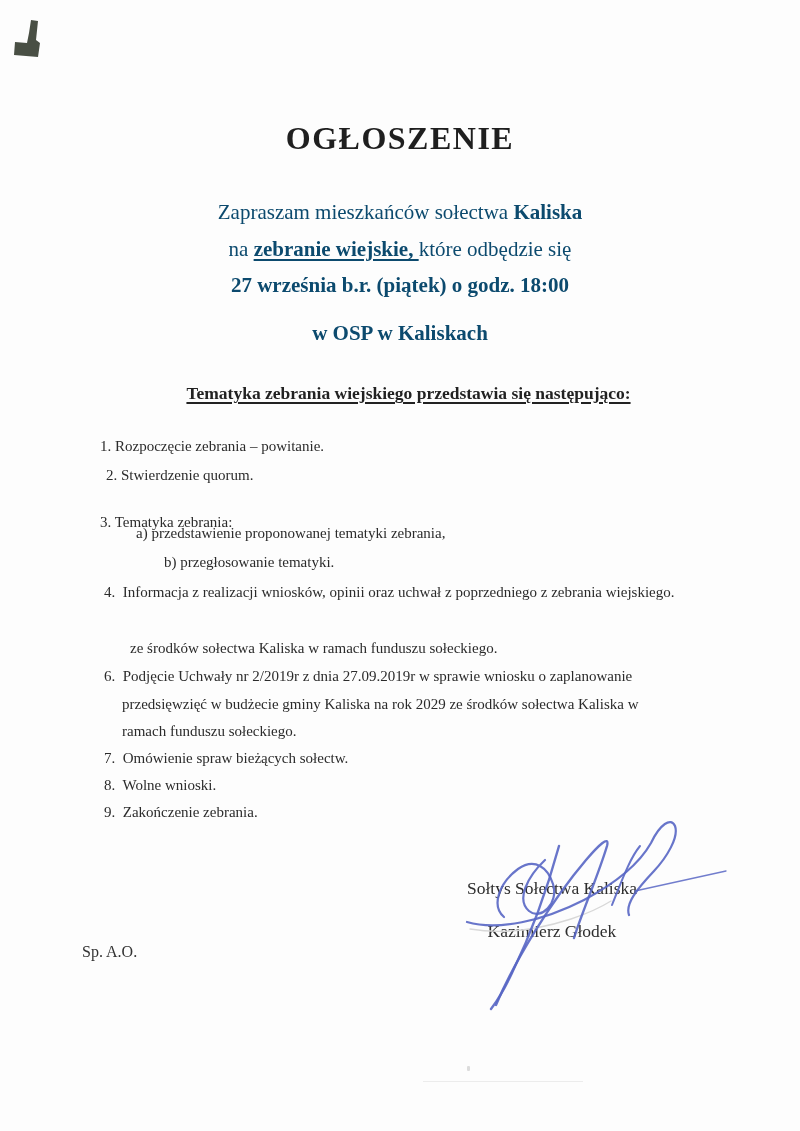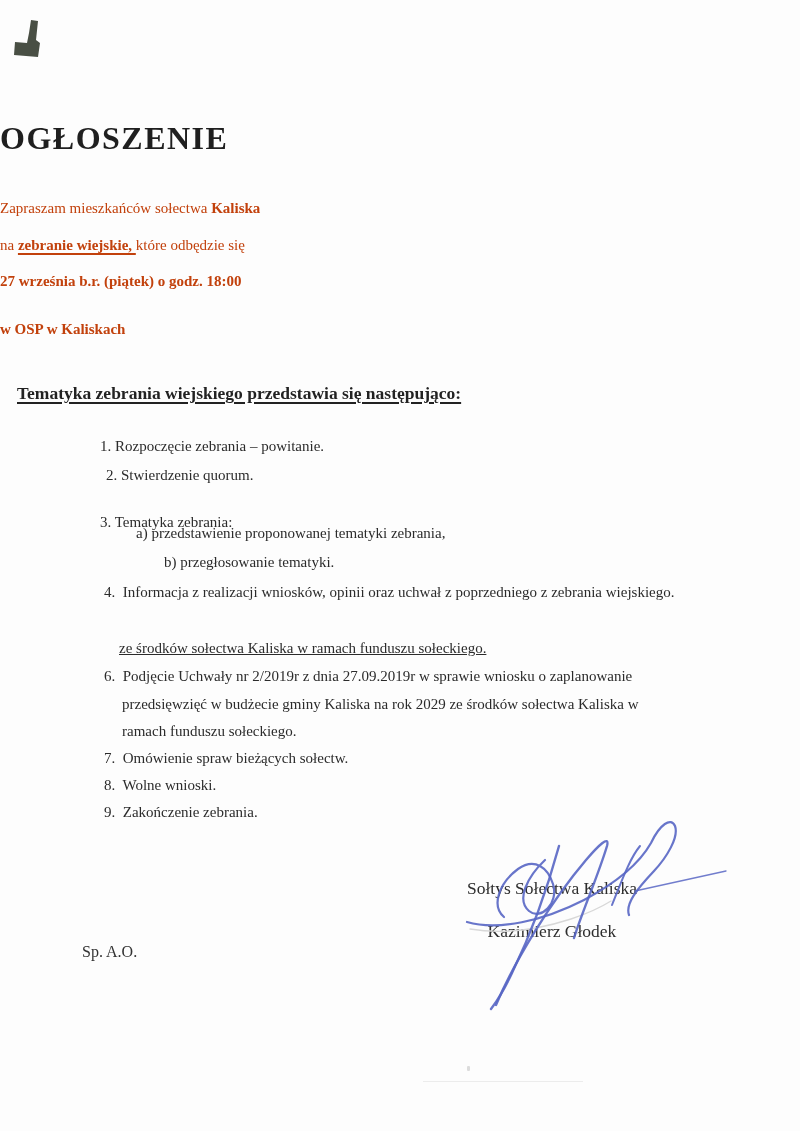--- a/index.html
+++ b/index.html
@@ -11,33 +11,33 @@
     overflow: hidden;
     font-family: "Liberation Serif", "DejaVu Serif", serif;
     color: #262626;
   }
   .page {
     position: relative;
     width: 800px;
     height: 1131px;
   }
   .abs { position: absolute; }
-  .centered { left: 0; right: 0; }
+  .centered { left: 0; right: 0; text-align: center; }
 
   .doc-title {
     top: 120px;
     font-size: 32px;
     font-weight: bold;
     letter-spacing: 1.5px;
     color: #1f1f1f;
   }
   .intro-line {
-    font-size: 15px;
+    font-size: 21px;
     white-space: pre;
-    color: #c2410c;
+    color: #0c4a6e;
   }
   .intro-1 { top: 200px; }
   .intro-2 { top: 237px; }
   .intro-3 { top: 273px; font-weight: bold; }
   .intro-4 { top: 309px; font-weight: bold; margin-top: 12px; }
   .b { font-weight: bold; }
   .bu {
     font-weight: bold;
     text-decoration: underline;
     text-decoration-thickness: 2px;
@@ -126,21 +126,21 @@
   <div class="abs centered intro-line intro-4">w OSP w Kaliskach</div>
 
   <div class="abs centered agenda-heading">Tematyka zebrania wiejskiego przedstawia się następująco:</div>
 
   <div class="abs agenda-line" style="left:100px; top:438px;">1. Rozpoczęcie zebrania – powitanie.</div>
   <div class="abs agenda-line" style="left:106px; top:467px;">2. Stwierdzenie quorum.</div>
   <div class="abs agenda-line" style="left:100px; top:496px;margin-top:18px;">3. Tematyka zebrania:</div>
   <div class="abs agenda-line" style="left:136px; top:525px;">a) przedstawienie proponowanej tematyki zebrania,</div>
   <div class="abs agenda-line" style="left:136px; top:554px;margin-left:28px;">b) przegłosowanie tematyki.</div>
   <div class="abs agenda-line" style="left:104px; top:584px;">4.  Informacja z realizacji wniosków, opinii oraz uchwał z poprzedniego z zebrania wiejskiego.</div>
-  <div class="abs agenda-line" style="left:119px; top:640px;text-decoration:underline;">ze środków sołectwa Kaliska w ramach funduszu sołeckiego.</div>
+  <div class="abs agenda-line" style="left:130px; top:640px;">ze środków sołectwa Kaliska w ramach funduszu sołeckiego.</div>
   <div class="abs agenda-line" style="left:104px; top:668px;">6.  Podjęcie Uchwały nr 2/2019r z dnia 27.09.2019r w sprawie wniosku o zaplanowanie</div>
   <div class="abs agenda-line" style="left:122px; top:696px;">przedsięwzięć w budżecie gminy Kaliska na rok 2029 ze środków sołectwa Kaliska w</div>
   <div class="abs agenda-line" style="left:122px; top:723px;">ramach funduszu sołeckiego.</div>
   <div class="abs agenda-line" style="left:104px; top:750px;">7.  Omówienie spraw bieżących sołectw.</div>
   <div class="abs agenda-line" style="left:104px; top:777px;">8.  Wolne wnioski.</div>
   <div class="abs agenda-line" style="left:104px; top:804px;">9.  Zakończenie zebrania.</div>
 
   <div class="abs sig-role">Sołtys Sołectwa Kaliska</div>
   <div class="abs sig-name">Kazimierz Głodek</div>
 

